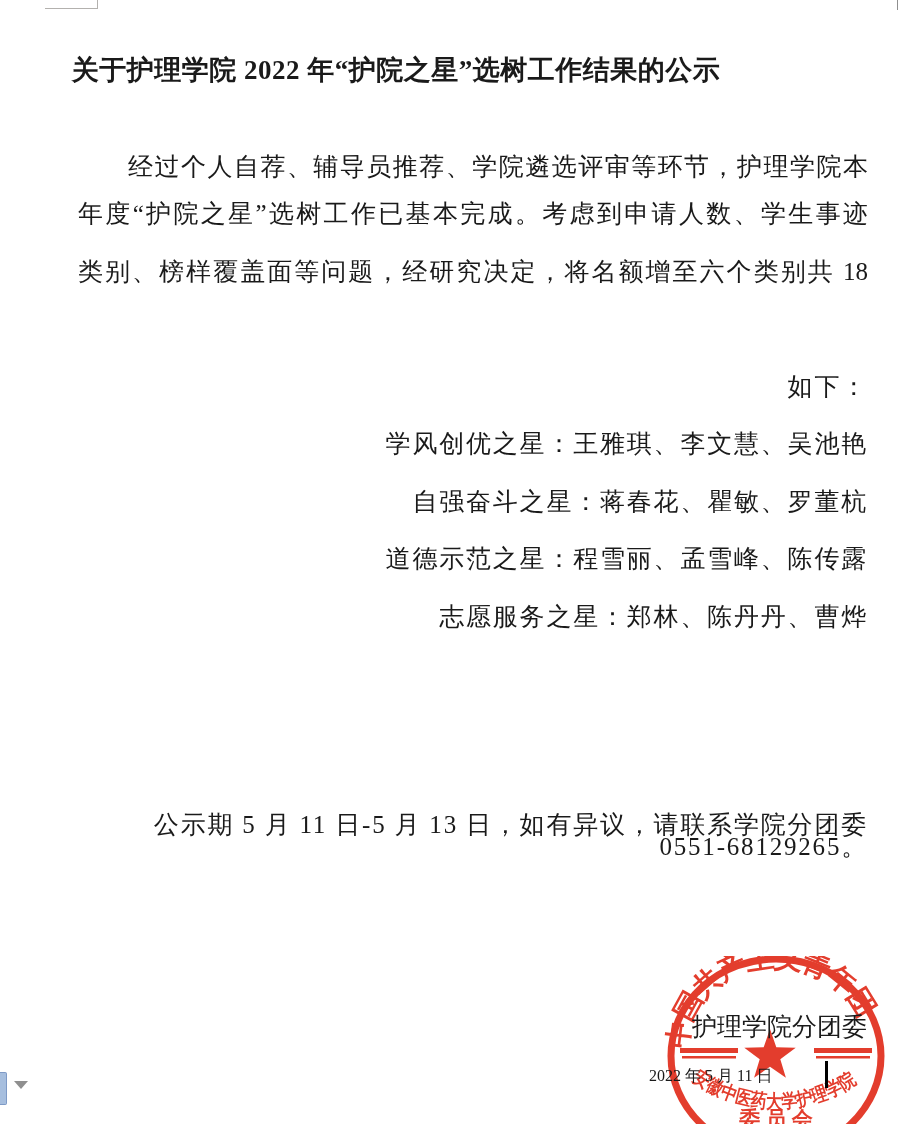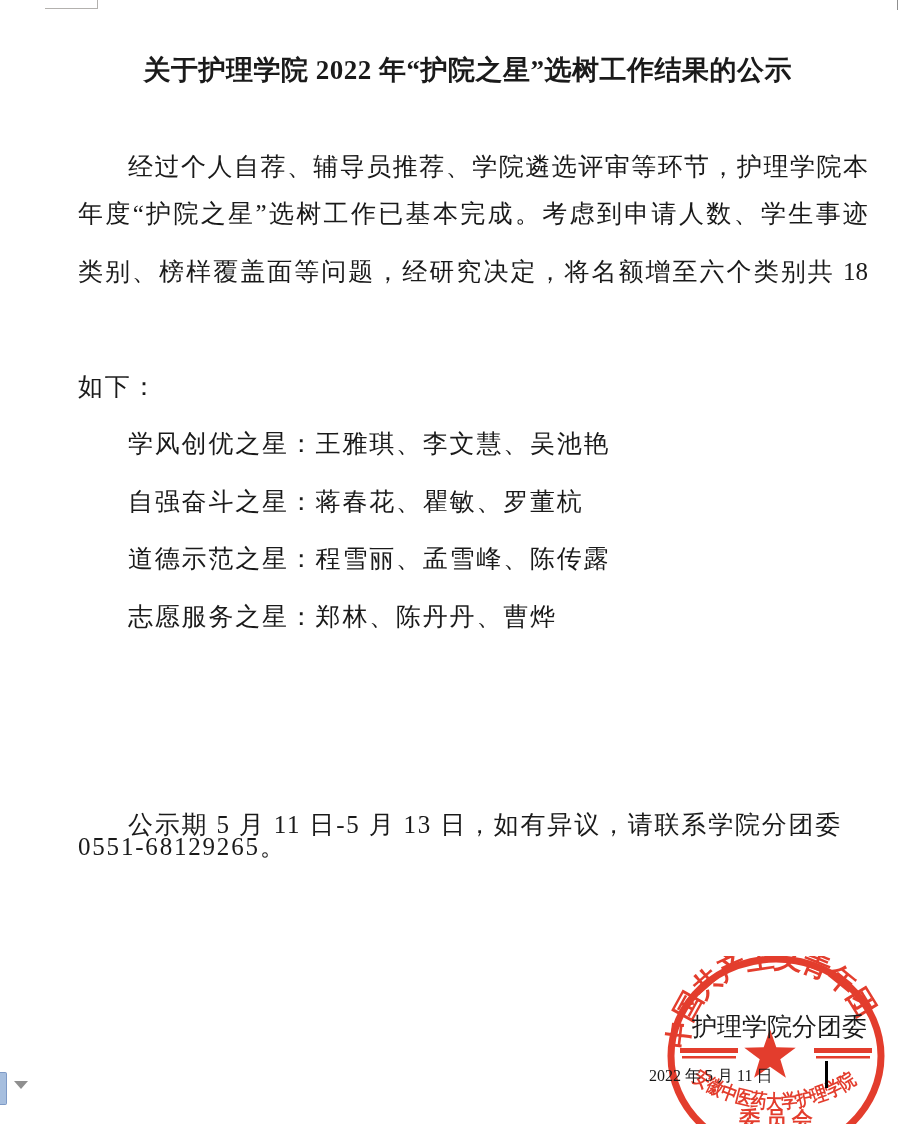--- a/index.html
+++ b/index.html
@@ -7,26 +7,26 @@
     position:relative;width:902px;height:1124px;background:#ffffff;overflow:hidden;
     font-family:"Liberation Serif","DejaVu Serif",serif;color:#1a1a1a;
   }
   
   .mark{position:absolute;background:#b3b1ae;}
   .mark-h-tl{left:45px;top:8px;width:53px;height:1px;}
   .mark-v-tl{left:97px;top:0;width:1px;height:9px;}
   .mark-v-tr{left:897px;top:0;width:1px;height:10px;background:#8f8f8f;}
 
   .title{
-    position:absolute;top:52px;left:0;width:792px;text-align:right;
+    position:absolute;top:52px;left:0;width:792px;text-align:center;
     font-size:27px;font-weight:bold;letter-spacing:0.5px;white-space:nowrap;
   }
   .line{
     position:absolute;left:78px;width:790px;font-size:25px;
-    letter-spacing:1.8px;white-space:nowrap;
+    letter-spacing:1.8px;white-space:nowrap;text-align:right;
   }
   .just{letter-spacing:0;white-space:normal;text-align:justify;text-align-last:justify;}
   .ind{text-indent:50px;}
 
   .sig-org{position:absolute;left:672px;top:1010px;font-size:25px;letter-spacing:0;z-index:3;margin-left:20px;}
   .sig-date{position:absolute;left:649px;top:1066px;font-size:16px;letter-spacing:0;z-index:3;white-space:nowrap;}
 
   .caret{position:absolute;left:825px;top:1061px;width:3px;height:27px;background:#000;z-index:5;}
 
   .seal{position:absolute;left:664px;top:956px;width:224px;height:200px;z-index:2;opacity:0.95;}

